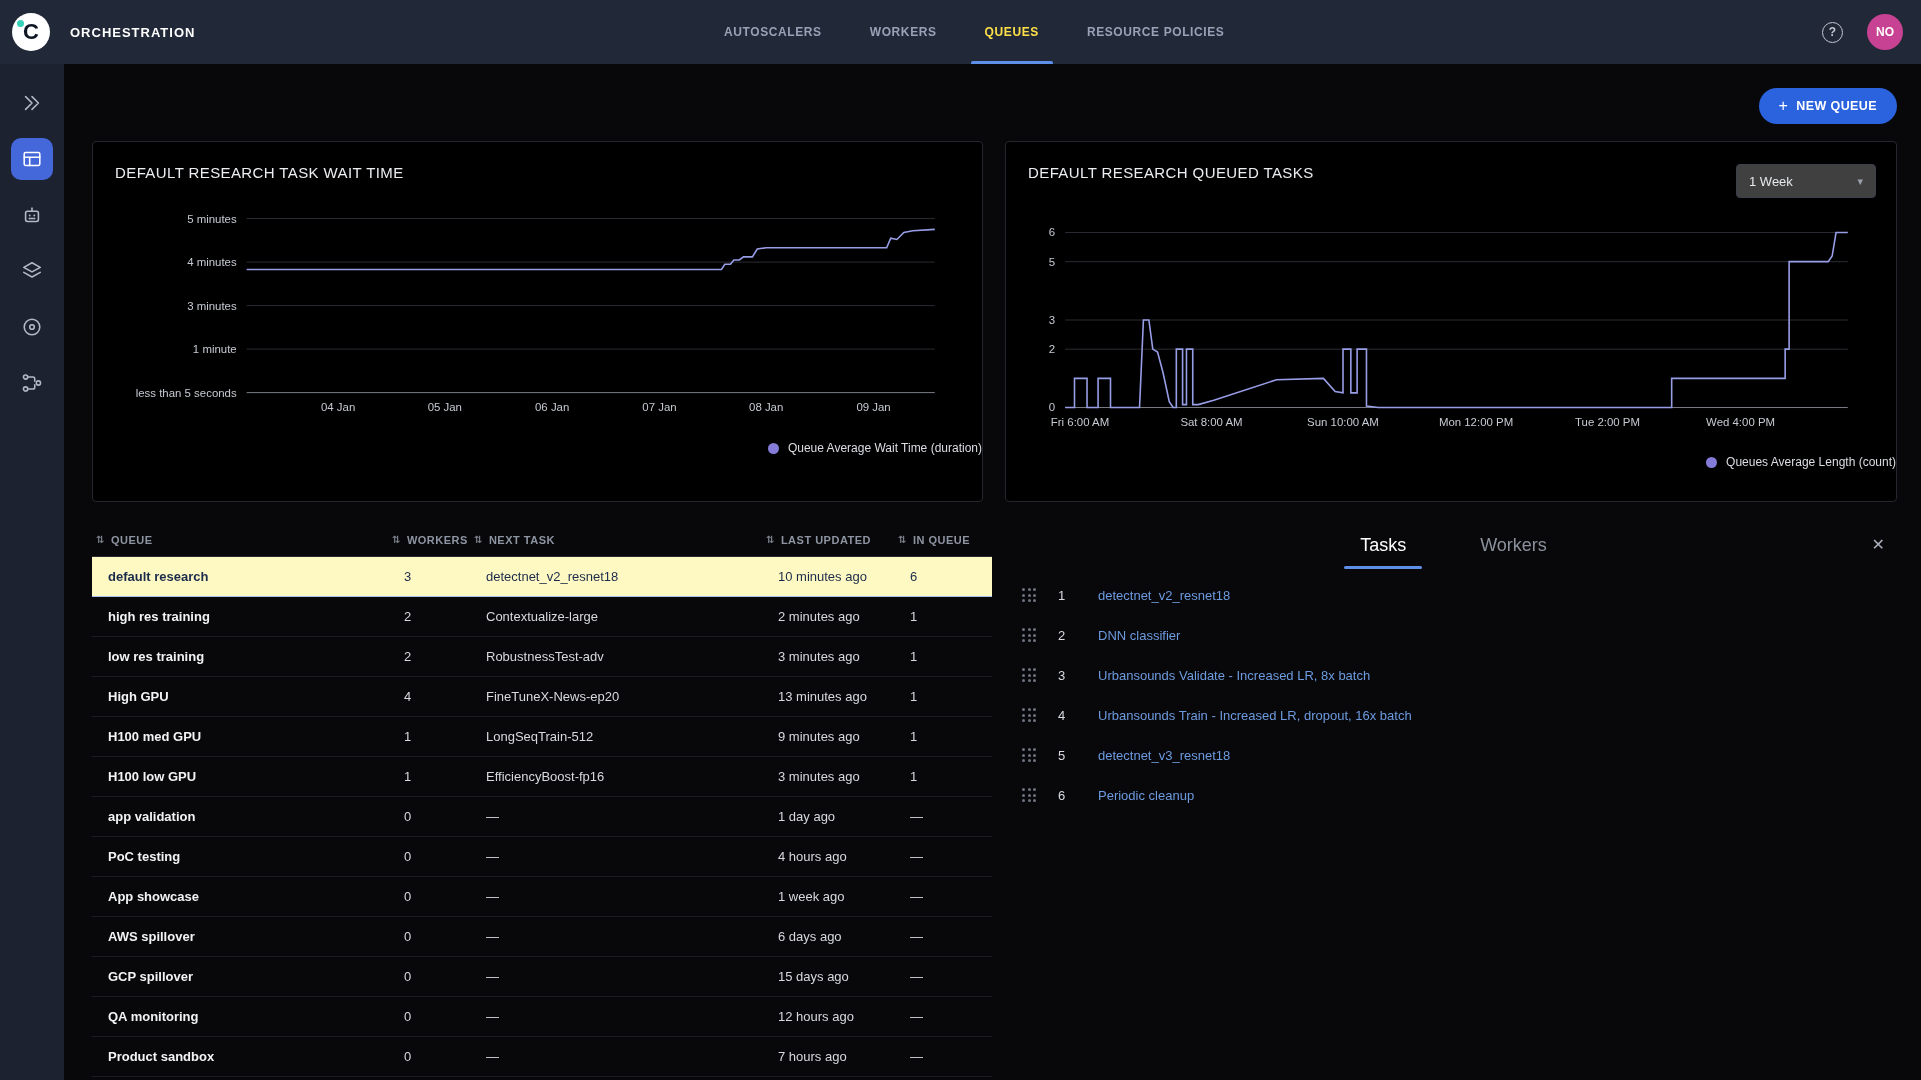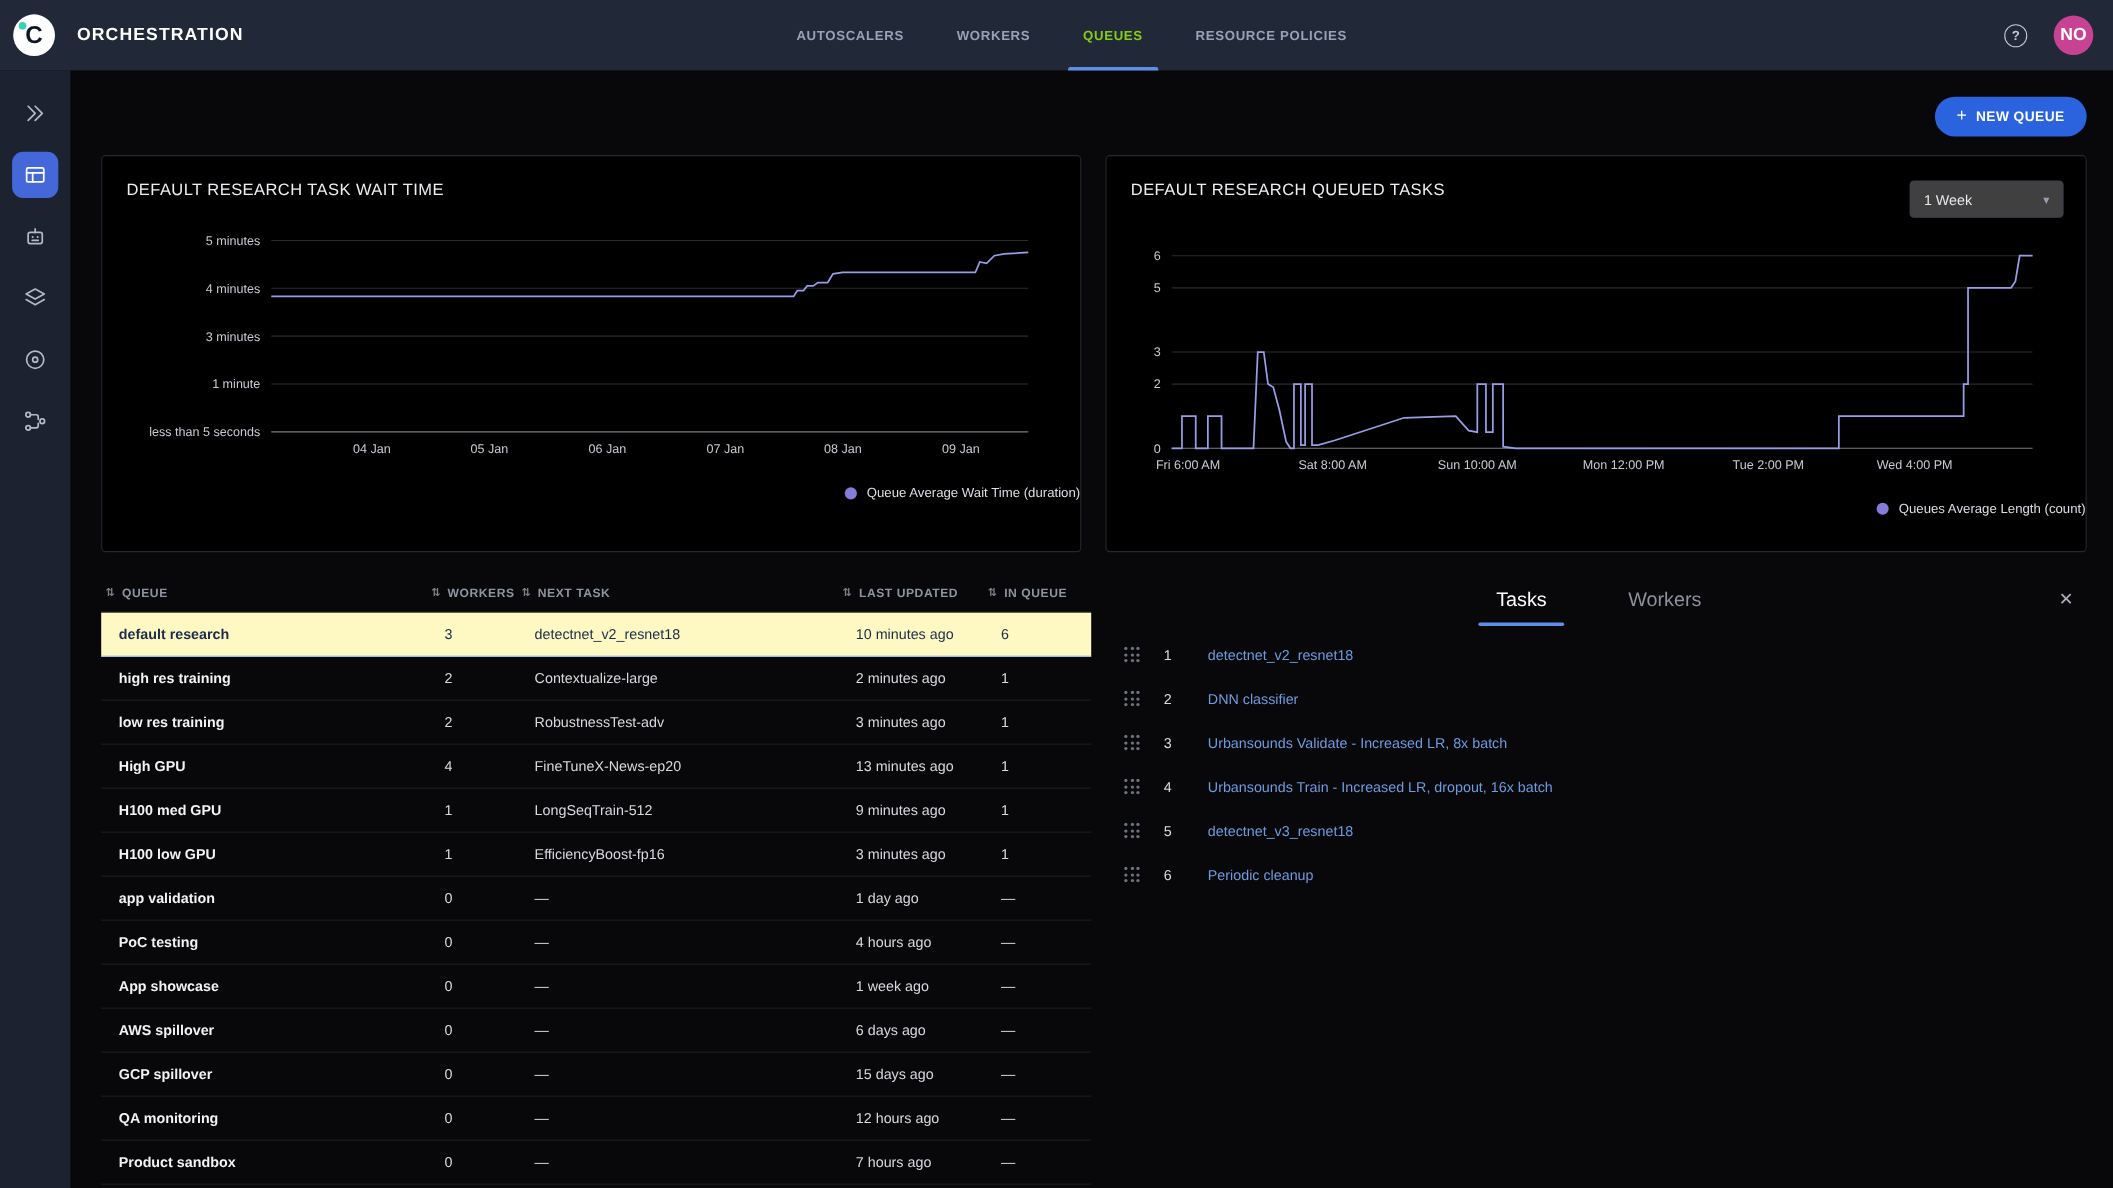--- a/index.html
+++ b/index.html
@@ -17,43 +17,43 @@
     background:#212838; display:flex; align-items:center; z-index:20;
   }
   .brand { display:flex; align-items:center; margin-left:12px; }
   .logo {
     width:38px; height:38px; border-radius:50%; background:#ffffff;
     display:flex; align-items:center; justify-content:center;
     font-weight:800; font-size:22px; color:#0e1524; position:relative; cursor:pointer;
   }
   .logo::after{ content:""; position:absolute; left:5px; top:7px; width:7px; height:7px;
     border-radius:50%; background:#39d0b8; }
-  .app-title { margin-left:20px; font-size:16px; font-weight:700; letter-spacing:1px; color:#ffffff; }
+  .app-title { margin-left:20px; font-size:13px; font-weight:700; letter-spacing:1px; color:#ffffff; }
 
   .primary-nav { position:absolute; left:700px; top:0; height:64px; display:flex; }
   .nav-item {
     position:relative; height:64px; display:flex; align-items:center;
     padding:0 24px; font-size:12px; font-weight:600; letter-spacing:.6px;
     color:#98a1b6; cursor:pointer; text-decoration:none;
   }
-  .nav-item.active { color:#84cc16; }
+  .nav-item.active { color:#fde047; }
   .nav-item.active::after {
     content:""; position:absolute; left:10px; right:10px; bottom:0; height:3px;
     background:#5d8fe8; border-radius:2px 2px 0 0;
   }
 
   .topbar-right { margin-left:auto; margin-right:18px; display:flex; align-items:center; gap:24px; }
   .help {
     width:21px; height:21px; border-radius:50%; border:1.6px solid #c3c7d1;
     color:#c3c7d1; font-size:12px; font-weight:700;
     display:flex; align-items:center; justify-content:center; cursor:pointer;
   }
   .avatar {
     width:36px; height:36px; border-radius:50%; background:#c74292; color:#fff;
-    font-size:16px; font-weight:700; display:flex; align-items:center; justify-content:center; cursor:pointer;
+    font-size:12px; font-weight:700; display:flex; align-items:center; justify-content:center; cursor:pointer;
   }
 
   
   .sidebar {
     position:absolute; top:64px; left:0; width:64px; bottom:0;
     background:#1d2230; display:flex; flex-direction:column; align-items:center;
     padding-top:18px; gap:14px; z-index:15;
   }
   .side-icon {
     width:42px; height:42px; display:flex; align-items:center; justify-content:center;

